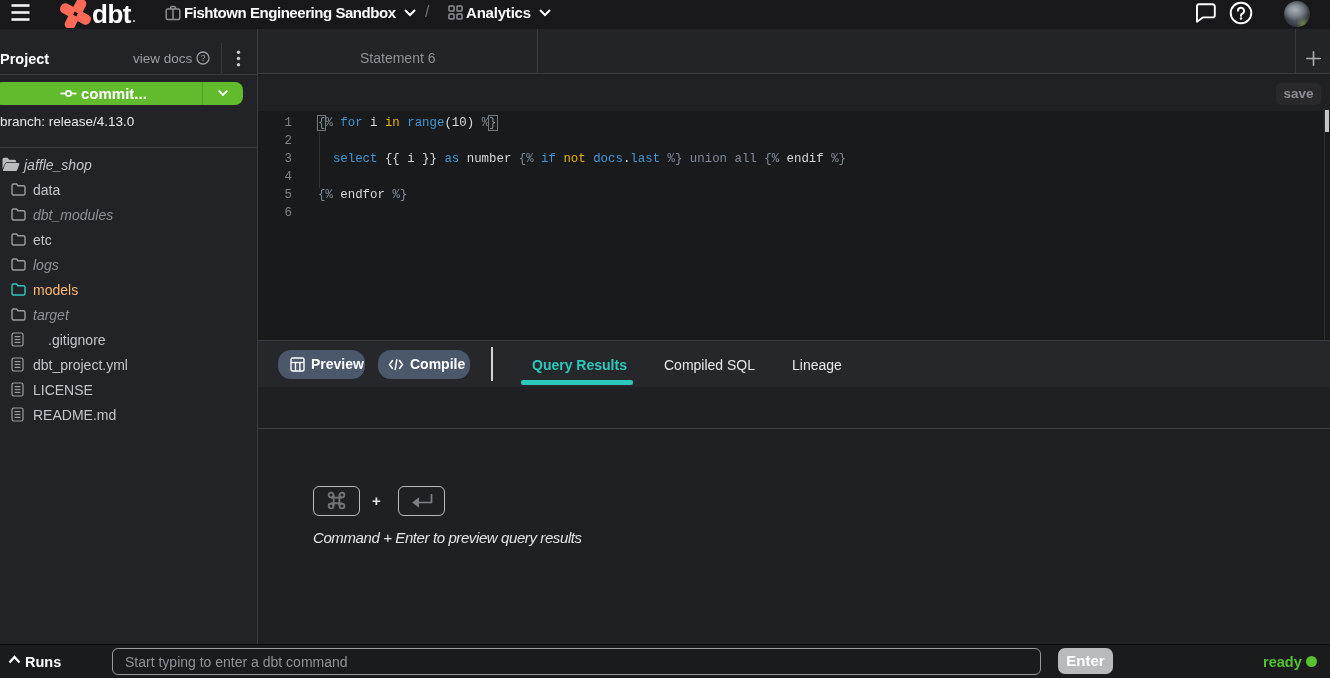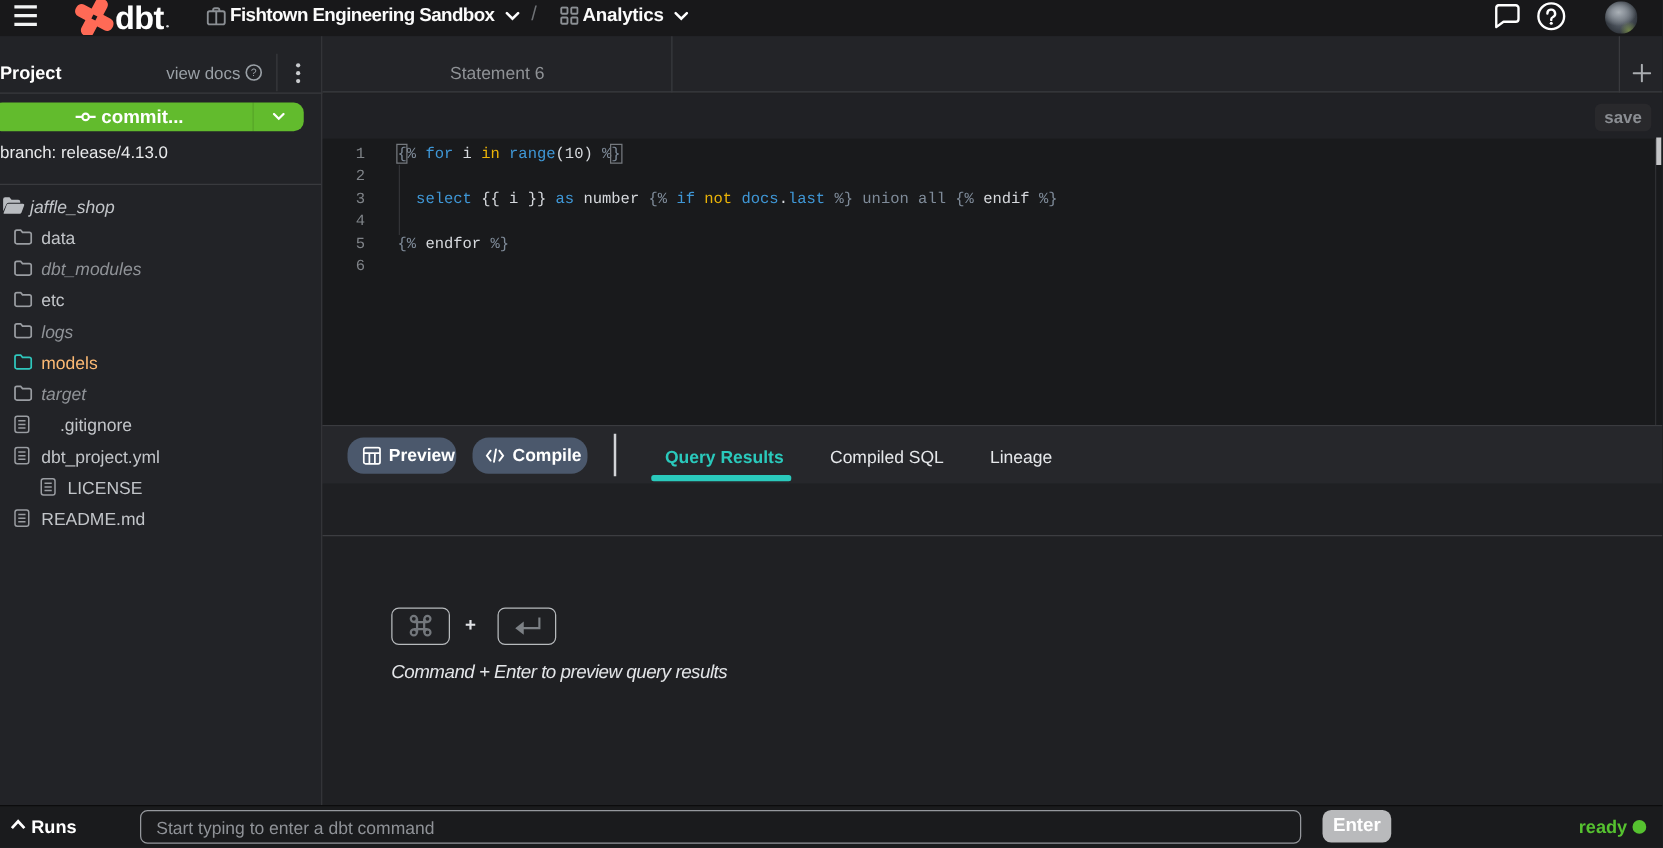--- a/index.html
+++ b/index.html
@@ -197,21 +197,21 @@
         <svg width="13" height="15" viewBox="0 0 13 15" style="position:absolute; left:11px; top:4px;">
           <g fill="none" stroke="#9a9da2" stroke-width="1.2">
             <rect x="1" y="1" width="11" height="13" rx="1.8"></rect>
             <line x1="3.6" y1="4.6" x2="9.4" y2="4.6"></line>
             <line x1="3.6" y1="7.5" x2="9.4" y2="7.5"></line>
             <line x1="3.6" y1="10.4" x2="9.4" y2="10.4"></line>
           </g>
         </svg>
         <span class="lbl" style="left:33px;">dbt_project.yml</span>
       </div>
-  <div class="treerow" style="top:378px;margin-left:21px;">
+  <div class="treerow" style="top:378px;">
         <svg width="13" height="15" viewBox="0 0 13 15" style="position:absolute; left:11px; top:4px;">
           <g fill="none" stroke="#9a9da2" stroke-width="1.2">
             <rect x="1" y="1" width="11" height="13" rx="1.8"></rect>
             <line x1="3.6" y1="4.6" x2="9.4" y2="4.6"></line>
             <line x1="3.6" y1="7.5" x2="9.4" y2="7.5"></line>
             <line x1="3.6" y1="10.4" x2="9.4" y2="10.4"></line>
           </g>
         </svg>
         <span class="lbl" style="left:33px;">LICENSE</span>
       </div>

